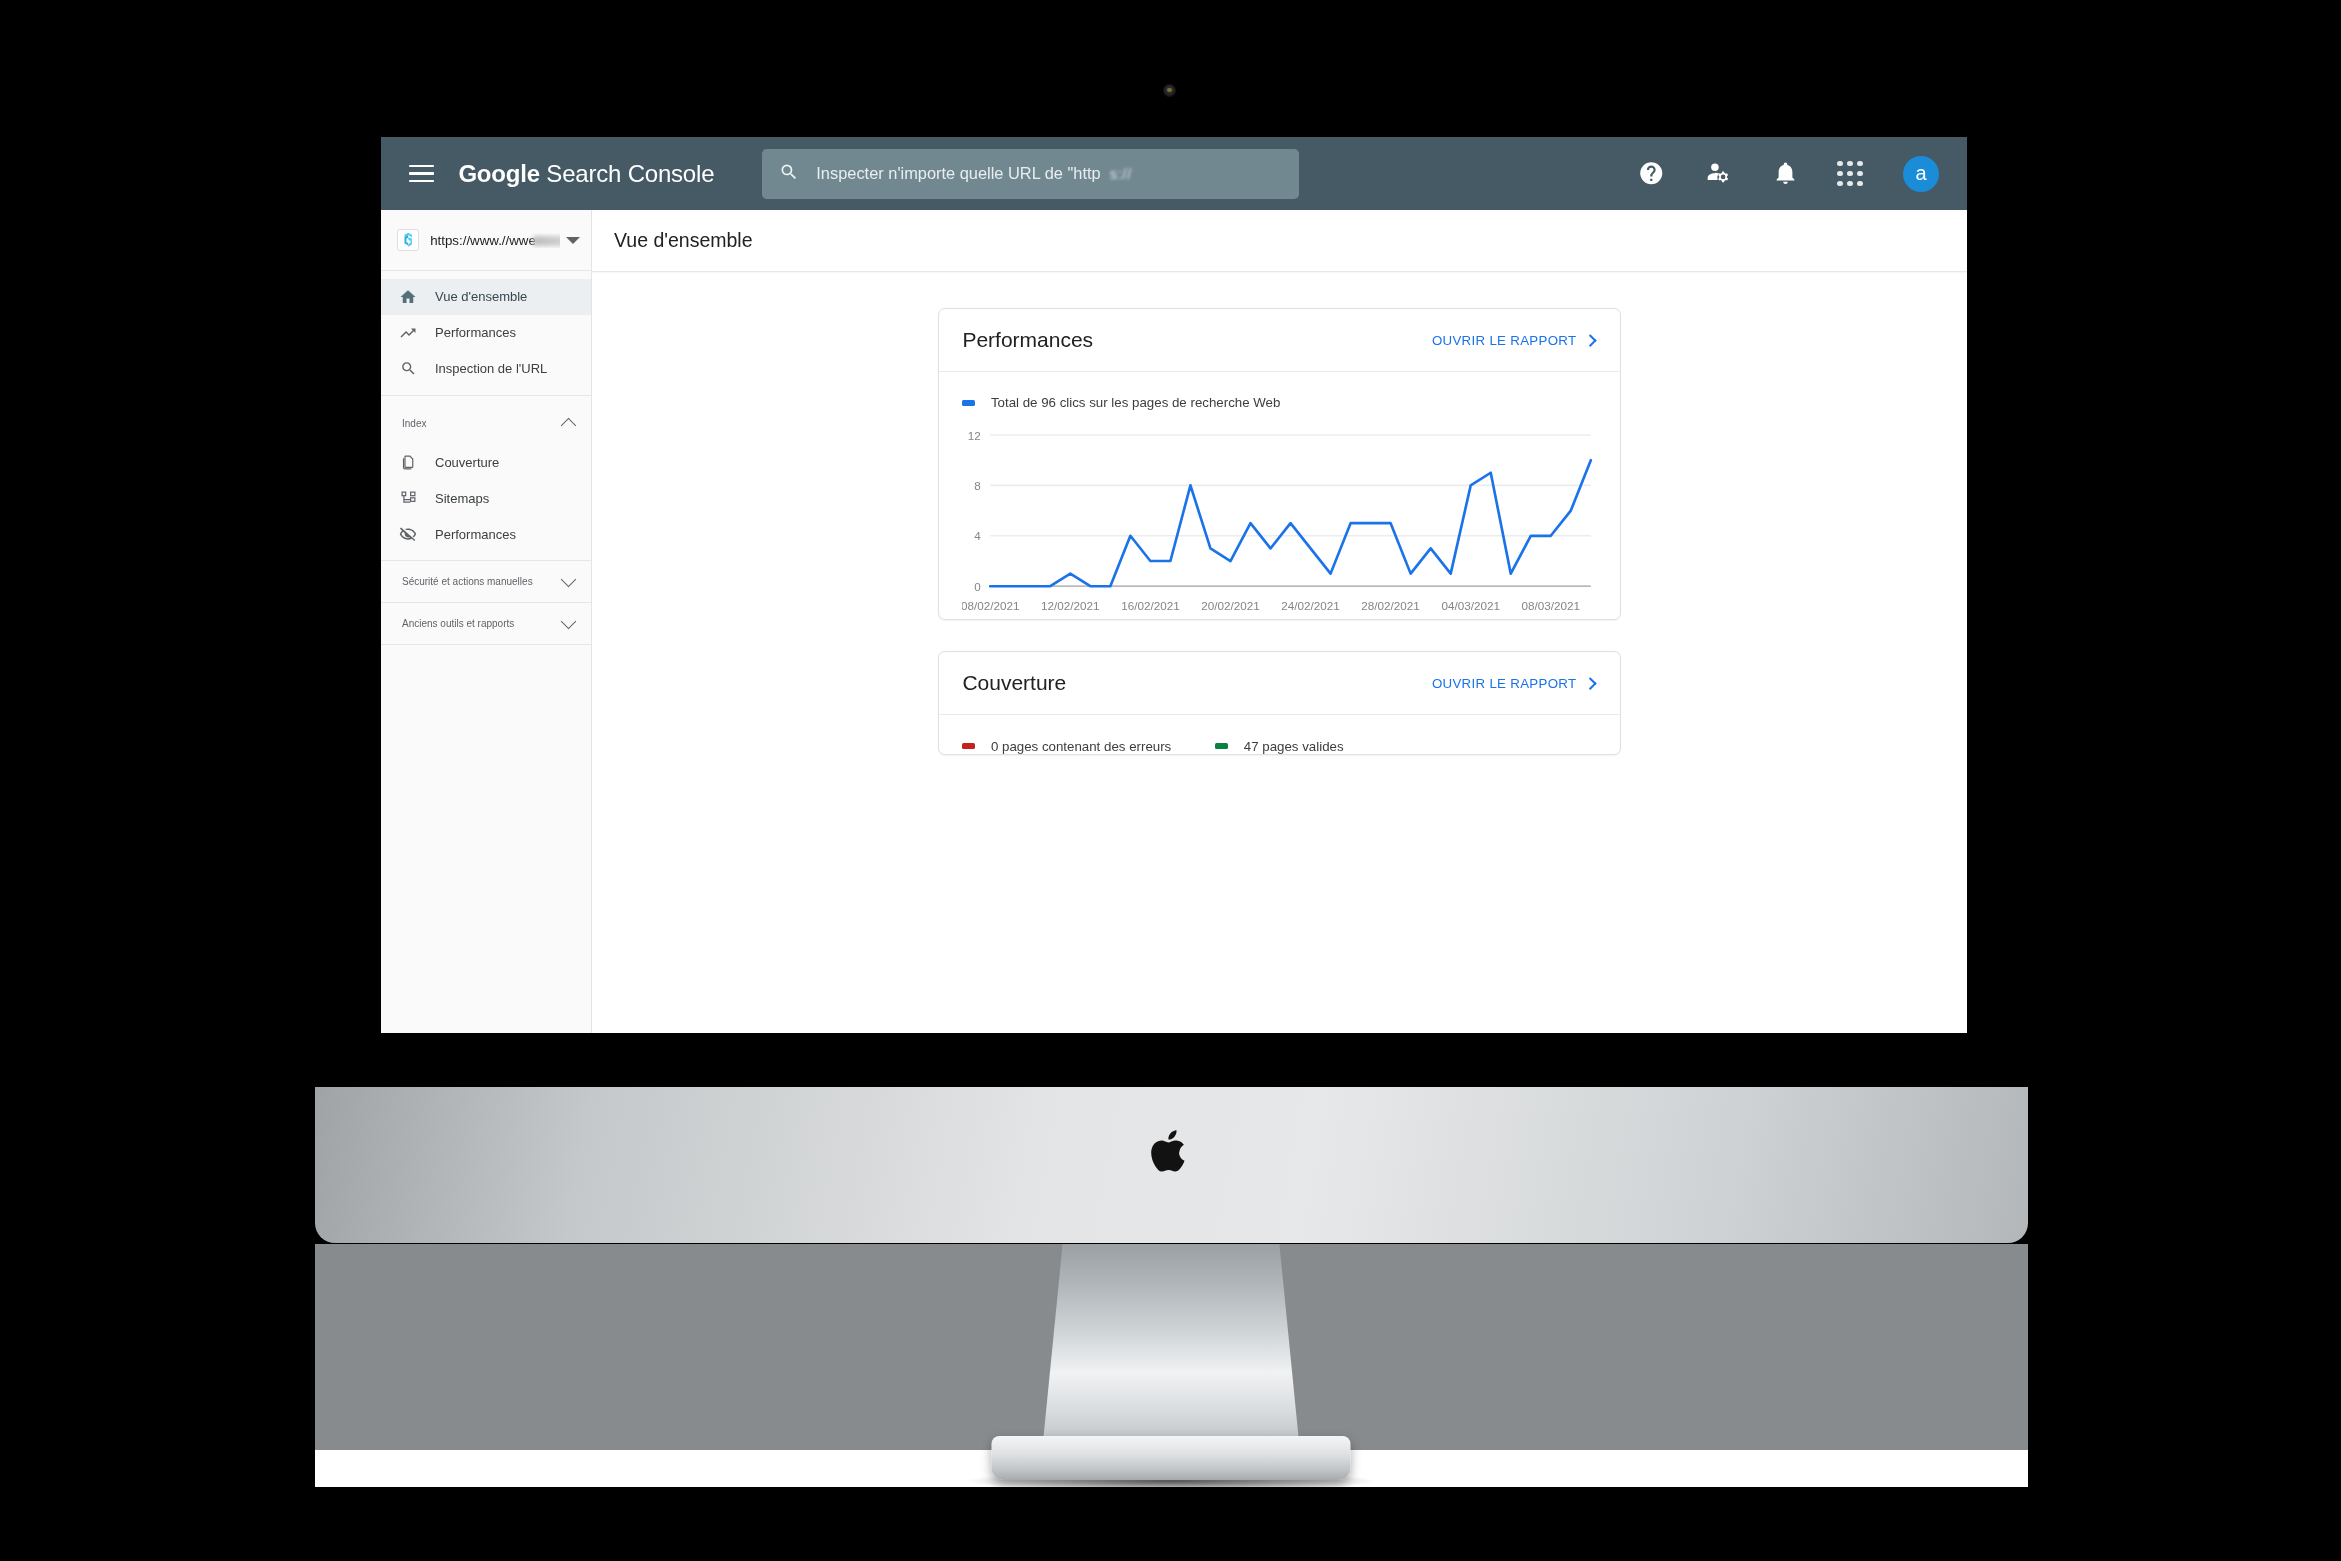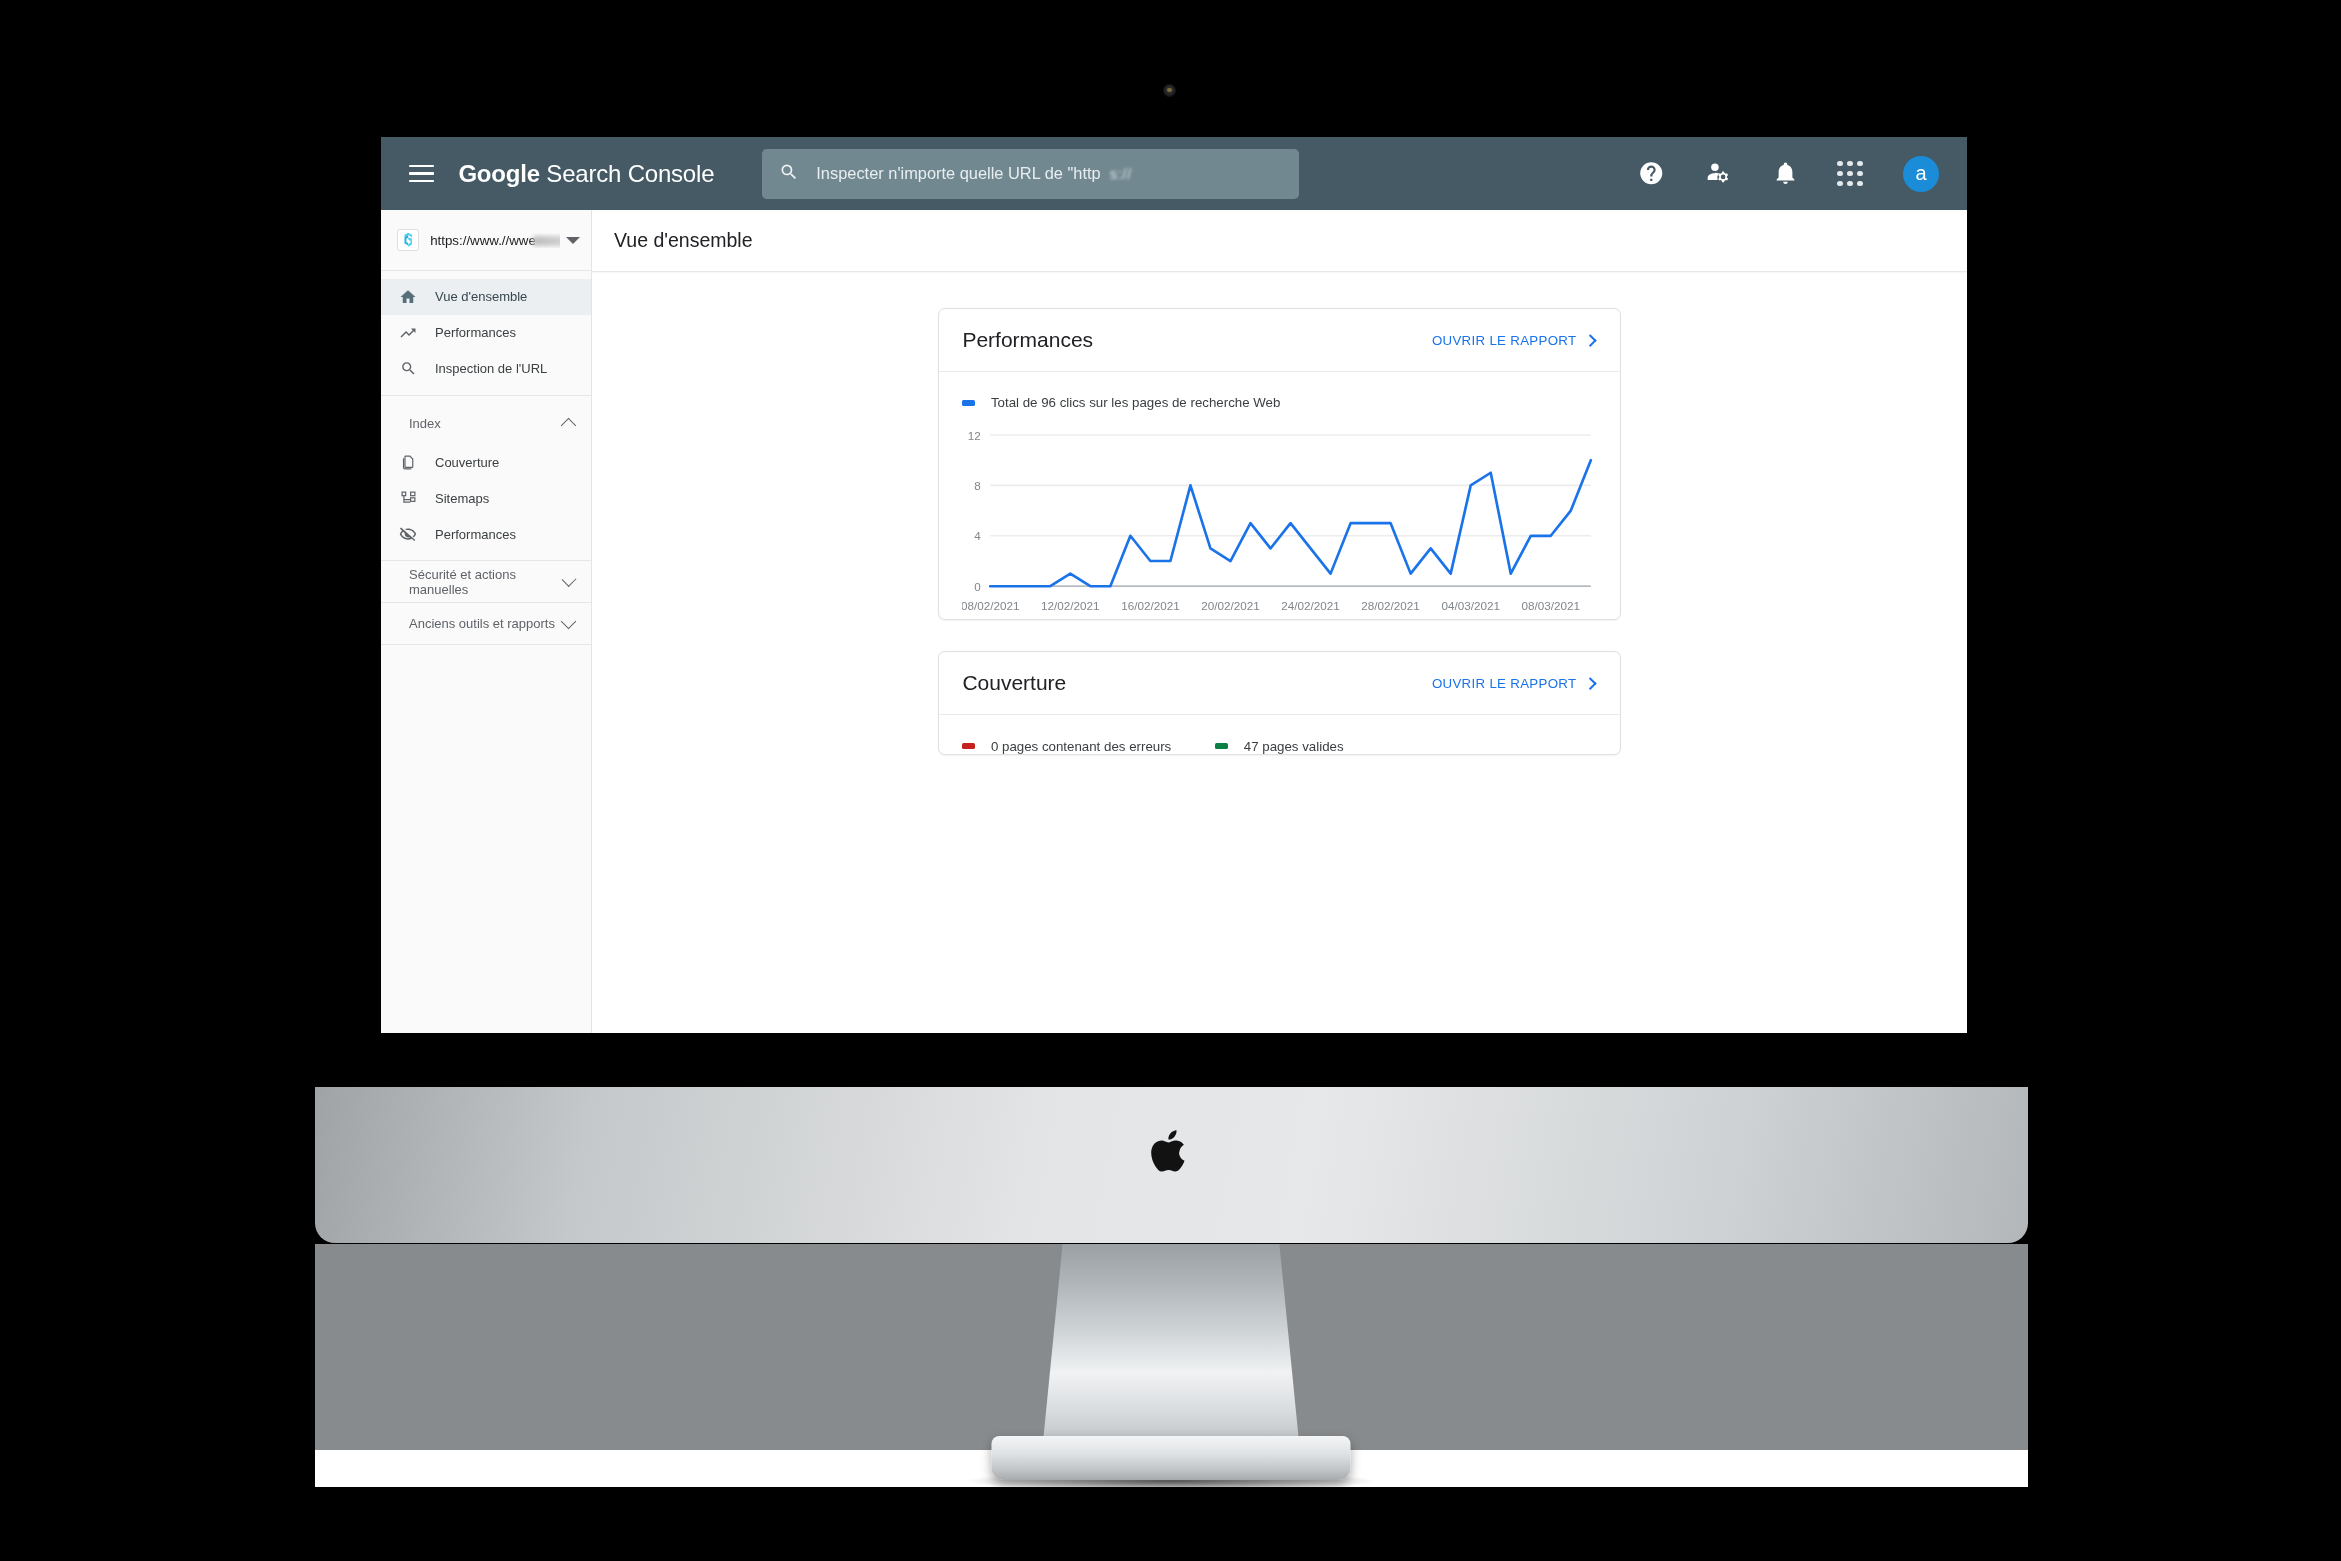--- a/index.html
+++ b/index.html
@@ -105,21 +105,21 @@
   .navitem {
     display: flex; align-items: center; height: 36px; padding-left: 17px; cursor: pointer;
     font-size: 13px; color: #3c4043;
   }
   .navitem .nico { width: 20px; flex: 0 0 20px; display: flex; align-items: center; justify-content: center; margin-right: 17px; }
   .navitem.active { background: #eceff1; color: #37474f; font-weight: 500; }
   .navitem.active .nico svg path,
   .navitem.active .nico svg polygon { fill: #546e7a; }
   .sechead {
     display: flex; align-items: center; justify-content: space-between;
-    height: 41px; padding: 0 17px 0 28px; font-size: 13px; color: #5f6368; cursor: pointer;
+    height: 41px; padding: 0 17px 0 21px; font-size: 10px; color: #5f6368; cursor: pointer;
   }
   .chev { width: 11px; height: 11px; border-right: 1.9px solid #5f6368; border-bottom: 1.9px solid #5f6368; }
   .chev.up { transform: rotate(-135deg); margin-top: 3.9px; }
   .chev.dn { transform: rotate(45deg); margin-bottom: 3.9px; }
   .collapsed-sec { border-bottom: 0.8px solid #e6e6e6; }
 
   
   .main { flex: 1; background: #fff; overflow: hidden; display: flex; flex-direction: column; }
   .page-header {
     height: 62px; flex: 0 0 62px; display: flex; align-items: center; padding-left: 22px;

